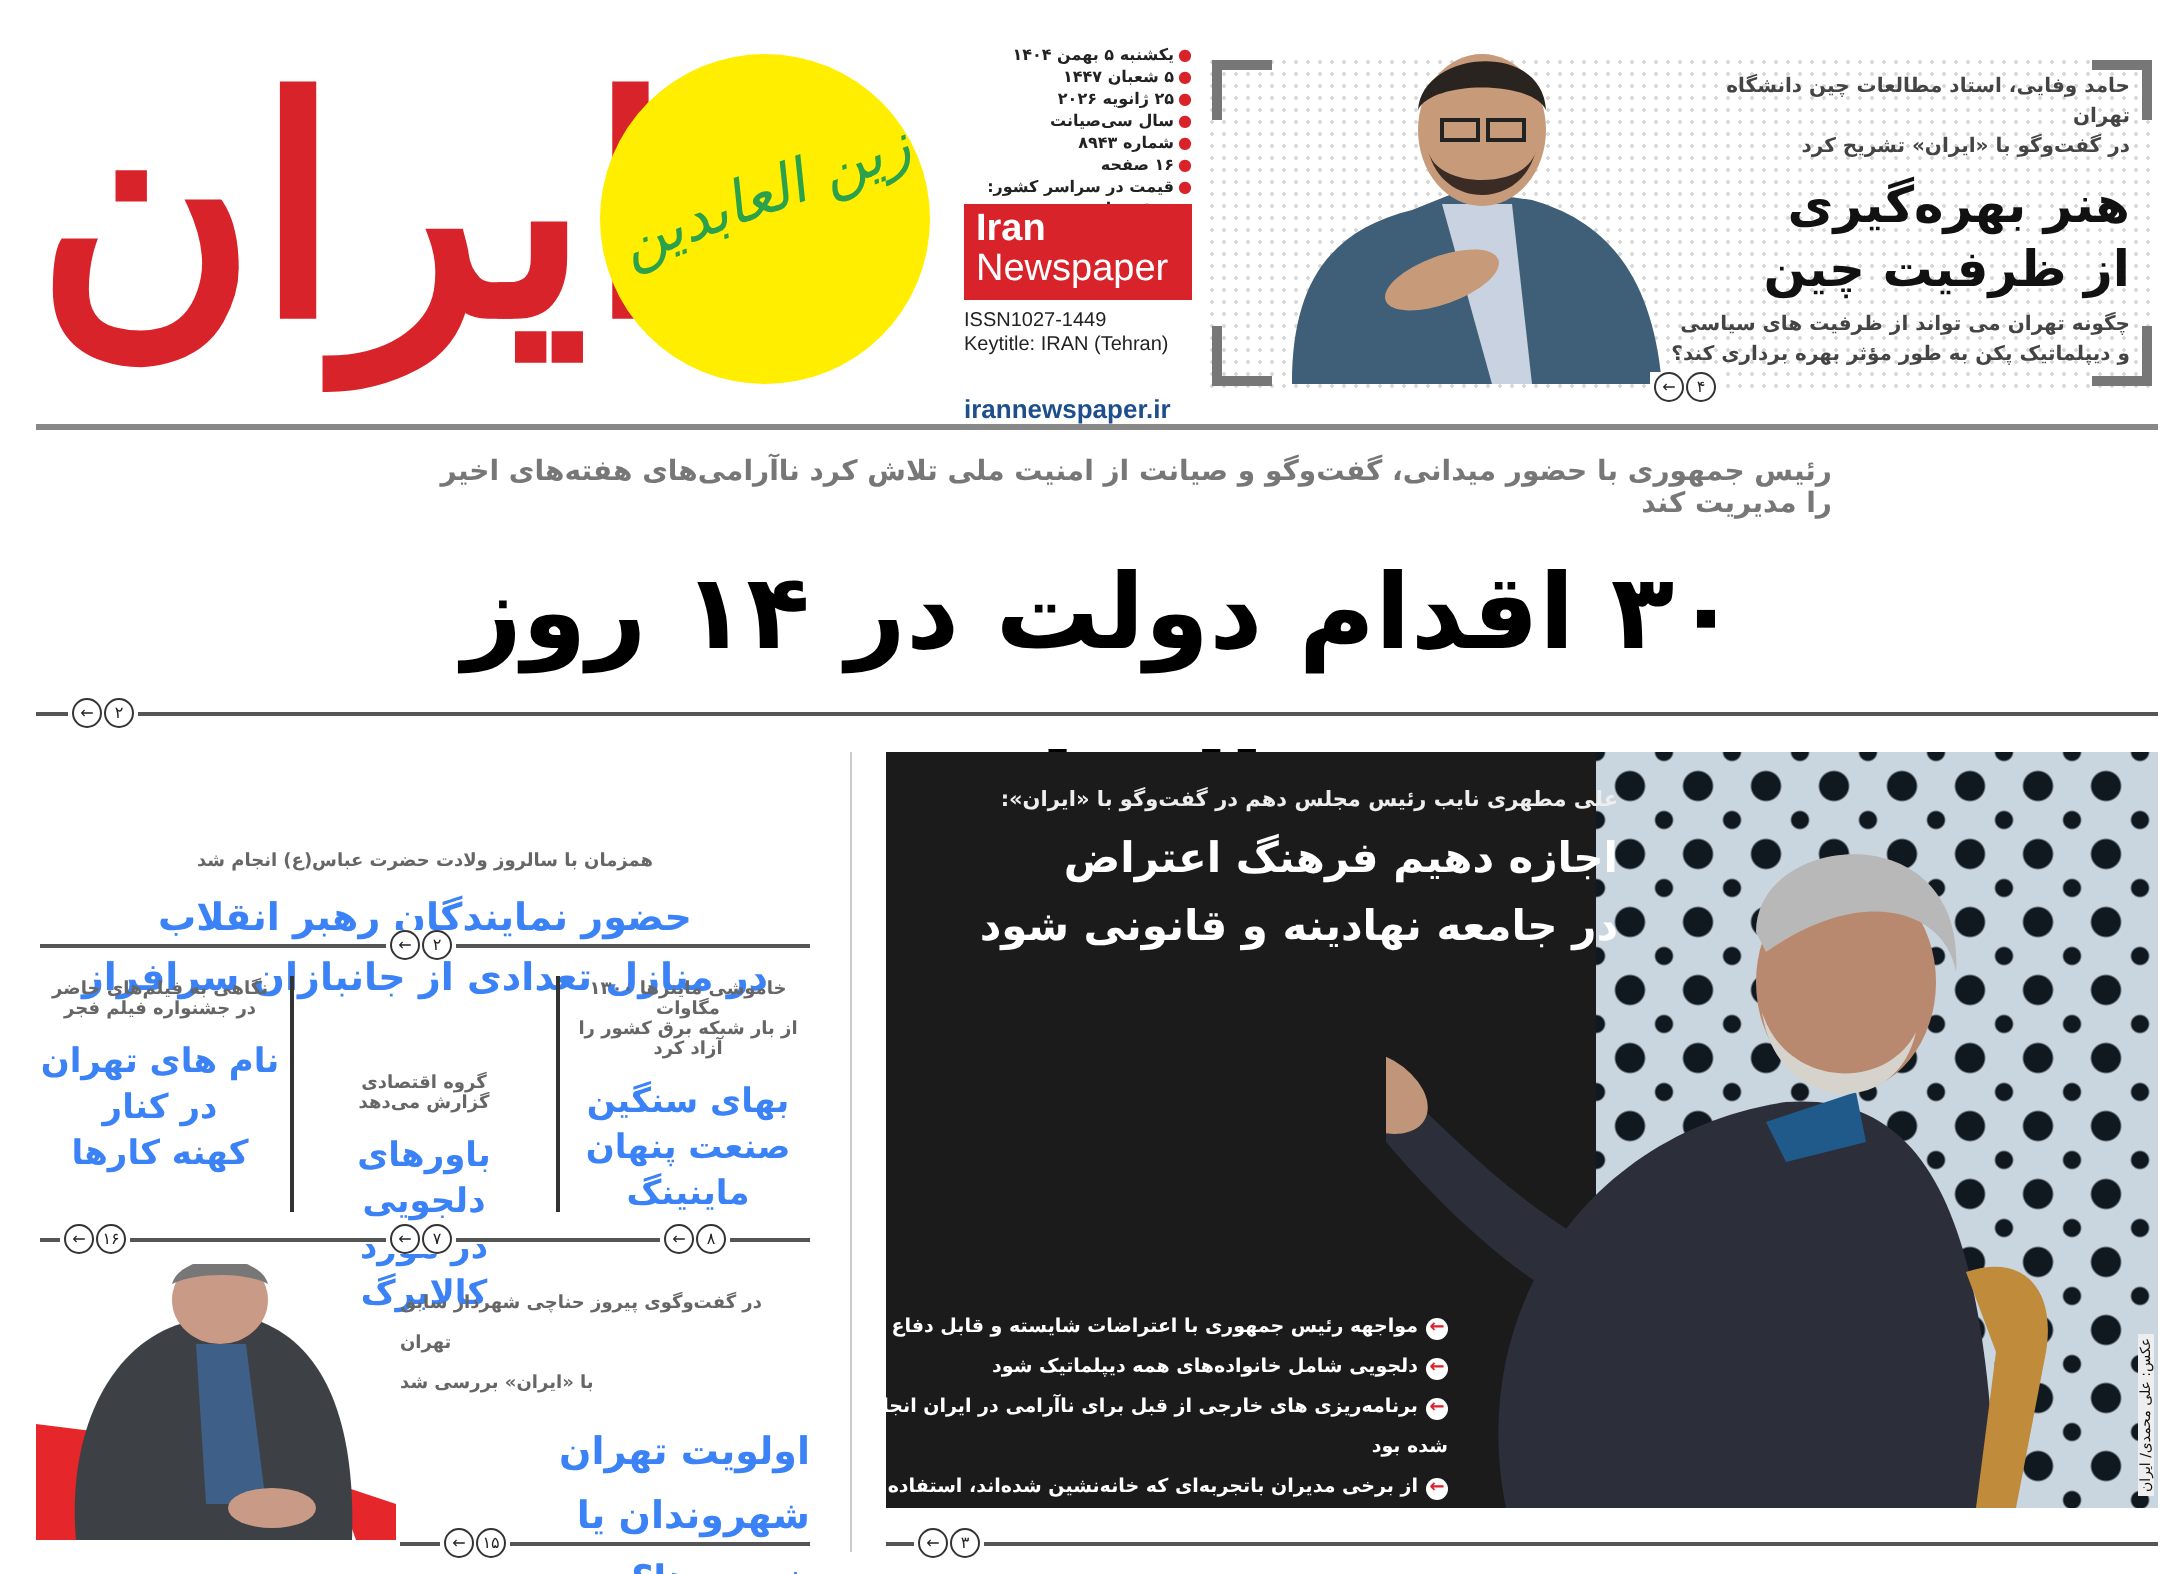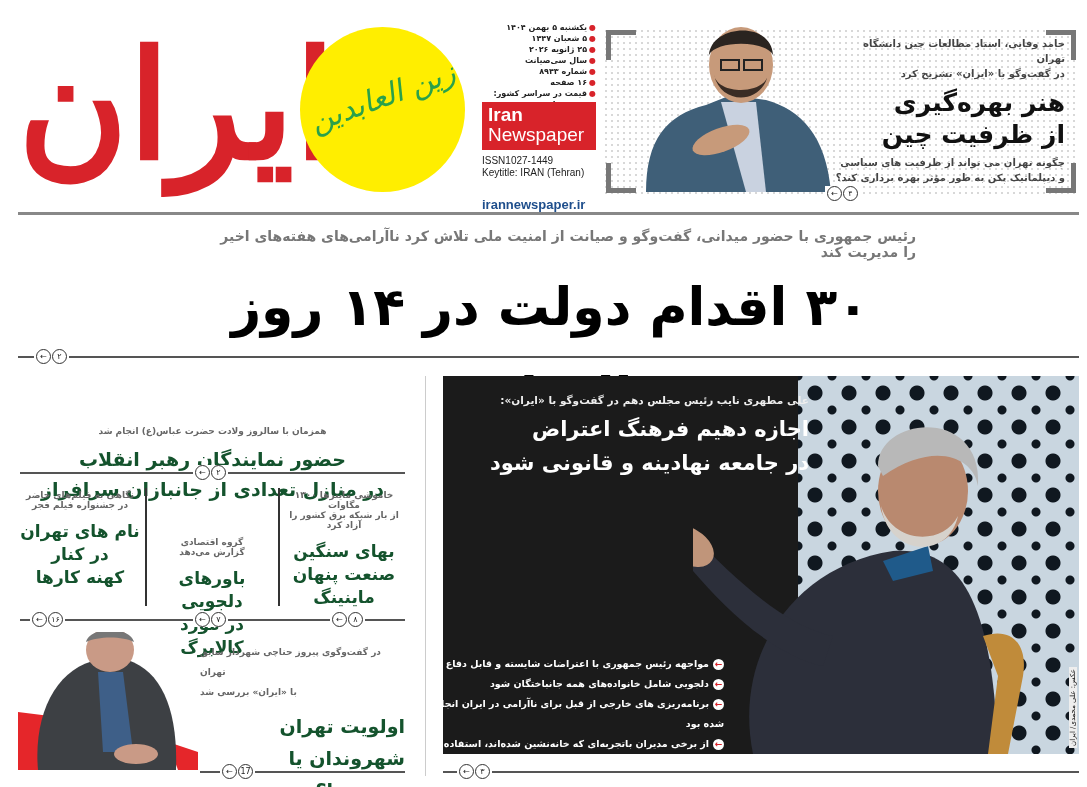--- a/index.html
+++ b/index.html
@@ -48,21 +48,21 @@
   .ref .circ + .circ { margin-left: 1px; }
 
   .rule { position: absolute; height: 1.5px; background: #555; }
   .vrule { position: absolute; width: 1.5px; background: #333; }
 
   .subhead { left: 180px; top: 228px; width: 700px; font-size: 14px; color: #777; text-align: right; font-weight: bold; margin-left: 36px; }
   .headline { left: 160px; top: 262px; width: 780px; text-align: center; font-size: 52px; font-weight: bold; line-height: 90px; color: #000; letter-spacing: -1px; }
 
   
   .kicker { font-size: 9px; color: #666; font-weight: bold; text-align: center; }
-  .h2 { font-weight: bold; color: #14532d; text-align: center; }
+  .h2 { font-weight: bold; color: #3b82f6; text-align: center; }
 
   
   .main { left: 443px; top: 376px; width: 636px; height: 378px; background: #1b1b1b; overflow: hidden; }
   .lattice { position: absolute; left: 355px; top: 0; width: 281px; height: 378px;
              background-color: #c9d6e0;
              background-image: radial-gradient(circle, #101820 7px, transparent 8px), radial-gradient(circle, #101820 4px, transparent 5px);
              background-size: 34px 34px, 34px 34px; background-position: 0 0, 17px 17px; }
   .main-text { position: absolute; right: 270px; top: 18px; width: 340px; text-align: right; color: #fff; }
   .main-kicker { font-size: 10.5px; font-weight: bold; color: #eee; }
   .main-title { font-size: 21px; font-weight: bold; line-height: 34px; margin-top: 6px; }
@@ -224,21 +224,21 @@
     <div>با «ایران» بررسی شد</div>
   </div>
   <div class="h2" style="text-align:right; font-size:19px; line-height:32px; margin-top:8px;">
     <div>اولویت تهران</div>
     <div>شهروندان یا خودروها؟</div>
   </div>
 </div>
 <div class="rule" style="left:200px; top:771px; width:205px;"></div>
 <div class="ref" style="left:220px; top:764px;">
   <span class="circ">←</span>
-  <span class="circ">17</span>
+  <span class="circ">۱۵</span>
 </div>
 
 <div class="vrule" style="left:425px; top:376px; height:400px; background:#ccc; width:1px;"></div>
 
 <div class="abs main">
   <div class="lattice"></div>
   <svg class="abs" style="left:250px; top:20px; width:380px; height:358px;" viewBox="0 0 380 358">
     <path d="M60 358 C40 260 100 170 200 155 C270 150 300 210 305 358 Z" fill="#2c2f3a"></path>
     <path d="M0 140 C40 180 90 230 140 240 L130 270 C80 260 30 210 0 175 Z" fill="#2c2f3a"></path>
     <path d="M190 165 L235 150 L240 175 L200 185 Z" fill="#1f5a8a"></path>
@@ -250,21 +250,21 @@
   </svg>
   <div class="main-text rtl">
     <div class="main-kicker">علی مطهری نایب رئیس مجلس دهم در گفت‌وگو با «ایران»:</div>
     <div class="main-title">
       <div>اجازه دهیم فرهنگ اعتراض</div>
       <div>در جامعه نهادینه و قانونی شود</div>
     </div>
   </div>
   <div class="bullets rtl">
     <div><span class="arr">←</span><span>مواجهه رئیس جمهوری با اعتراضات شایسته و قابل دفاع بود</span></div>
-    <div><span class="arr">←</span><span>دلجویی شامل خانواده‌های همه جانباختگان شود</span></div>
+    <div><span class="arr">←</span><span>دلجویی شامل خانواده‌های همه دیپلماتیک شود</span></div>
     <div><span class="arr">←</span><span>برنامه‌ریزی های خارجی از قبل برای ناآرامی در ایران انجام شده بود</span></div>
     <div><span class="arr">←</span><span>از برخی مدیران باتجربه‌ای که خانه‌نشین شده‌اند، استفاده شود</span></div>
   </div>
   <div class="credit rtl">عکس: علی محمدی/ ایران</div>
 </div>
 <div class="rule" style="left:443px; top:771px; width:636px;"></div>
 <div class="ref" style="left:457px; top:764px;">
   <span class="circ">←</span>
   <span class="circ">۳</span>
 </div>

